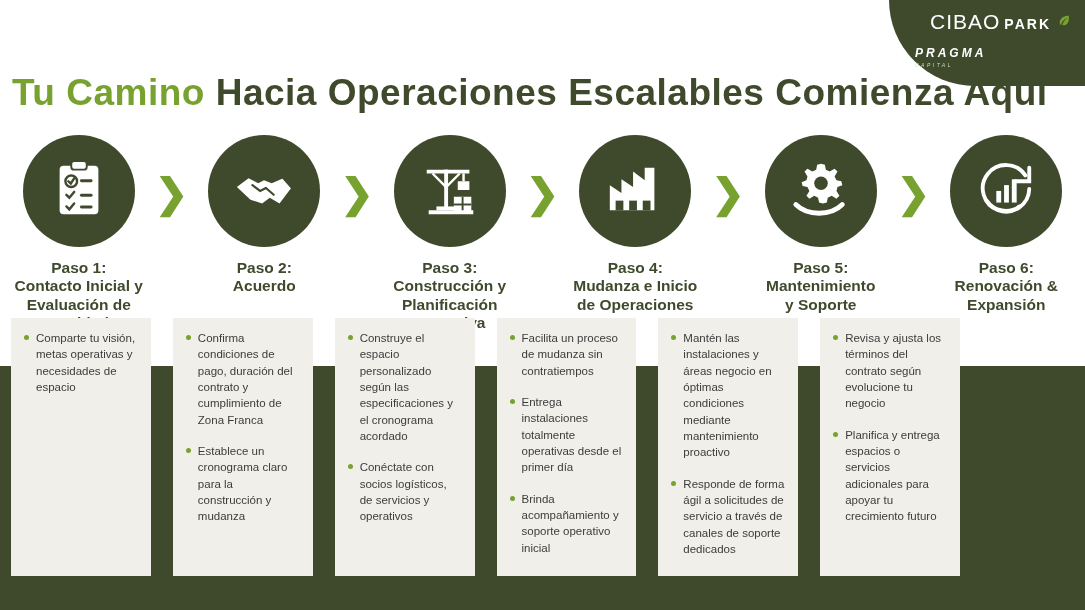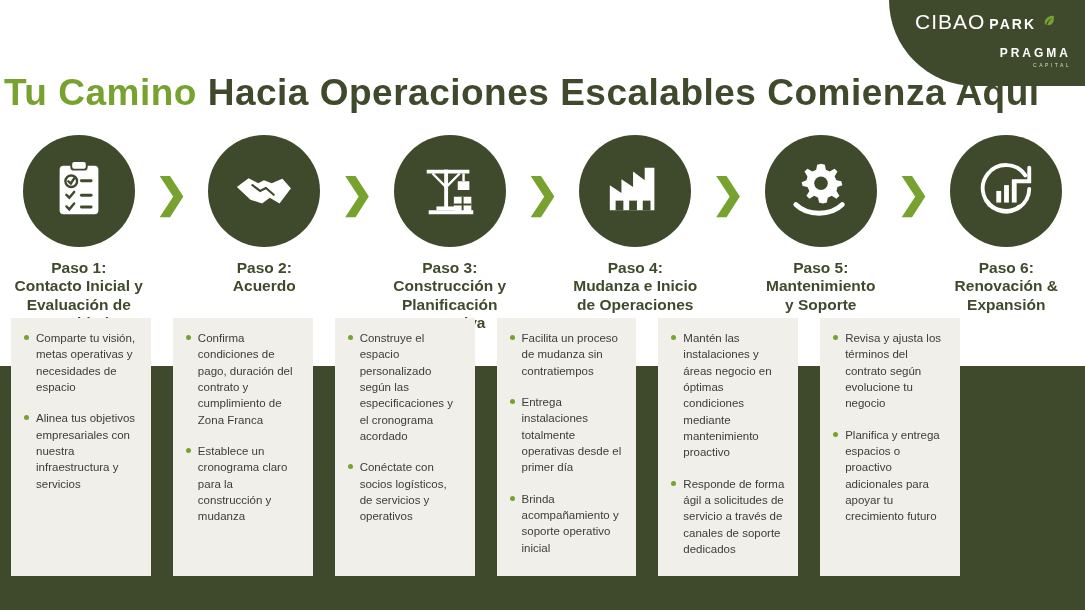--- a/index.html
+++ b/index.html
@@ -32,56 +32,57 @@
     height: 86px;
     background: #3f4a2c;
     border-bottom-left-radius: 120px;
     color: #ffffff;
     padding: 10px 14px 0 26px;
     z-index: 5;
   }
   .brand-row {
     display: flex;
     align-items: center;
-    justify-content: flex-start;
+    justify-content: flex-end;
     gap: 4px;
   }
   .brand-main {
     font-size: 21px;
     letter-spacing: 1px;
     font-weight: 400;
   }
   .brand-sub {
     font-size: 14px;
     letter-spacing: 2px;
     font-weight: 700;
     align-self: flex-end;
     padding-bottom: 2px;
   }
   .brand-leaf { width: 14px; height: 16px; margin-left: 2px; }
   .brand-second {
-    text-align: right;
+    text-align: left;
     margin-top: 12px;
+    font-style: italic;
   }
   .brand-second .p1 {
     font-size: 12px;
     letter-spacing: 3px;
     font-weight: 700;
   }
   .brand-second .p2 {
     font-size: 5px;
     letter-spacing: 2.5px;
     margin-top: 2px;
     color: #d7dcc9;
   }
 
   
   .headline {
     position: absolute;
-    left: 4px;
+    left: 12px;
     top: 72px;
     width: 987px;
     font-size: 37px;
     font-weight: 700;
     letter-spacing: 0.5px;
     color: #3f4a2c;
     white-space: nowrap;
   }
   .headline .accent { color: #78a22f; }
 
@@ -322,21 +323,20 @@
 Expansión</div>
   </div>
 
 </div>
 
 <div class="cards">
 
   <div class="card">
     <ul>
       <li>Comparte tu visión, metas operativas y necesidades de espacio</li>
-      <li>Alinea tus objetivos empresariales con nuestra infraestructura y servicios</li>
     </ul>
   </div>
 
   <div class="card">
     <ul>
       <li>Confirma condiciones de pago, duración del contrato y cumplimiento de Zona Franca</li>
       <li>Establece un cronograma claro para la construcción y mudanza</li>
     </ul>
   </div>
 
@@ -358,17 +358,17 @@
   <div class="card">
     <ul>
       <li>Mantén las instalaciones y áreas negocio en óptimas condiciones mediante mantenimiento proactivo</li>
       <li>Responde de forma ágil a solicitudes de servicio a través de canales de soporte dedicados</li>
     </ul>
   </div>
 
   <div class="card">
     <ul>
       <li>Revisa y ajusta los términos del contrato según evolucione tu negocio</li>
-      <li>Planifica y entrega espacios o proactivo adicionales para apoyar tu crecimiento futuro</li>
+      <li>Planifica y entrega espacios o servicios adicionales para apoyar tu crecimiento futuro</li>
     </ul>
   </div>
 
 </div>
 
 </body></html>

